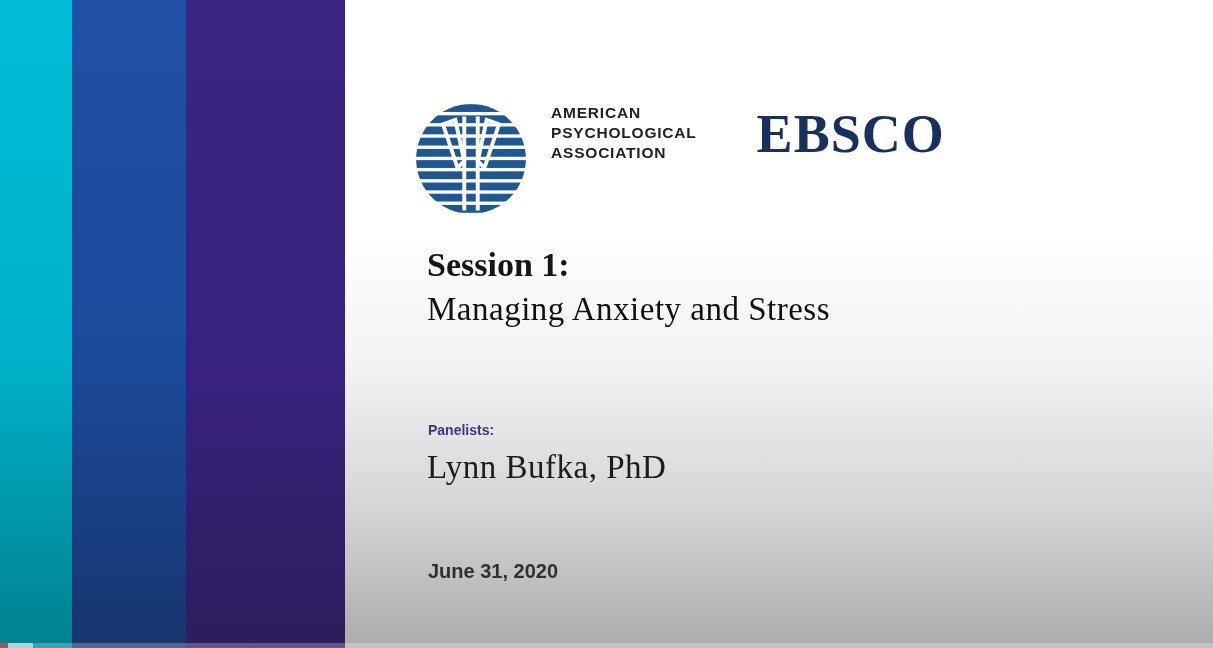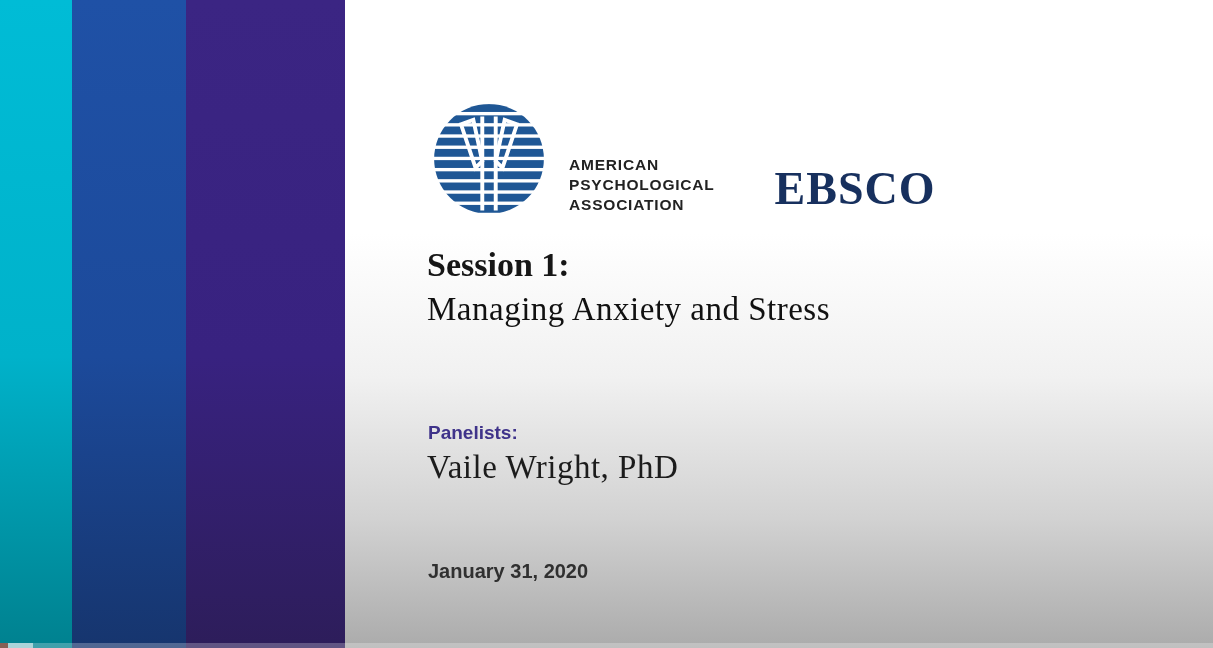--- a/index.html
+++ b/index.html
@@ -19,51 +19,51 @@
   .bar-purple { left:186px;width:159px; background:linear-gradient(180deg,#3b2583 0%,#382280 55%,#2d1d5a 100%); }
 
   
   .slide {
     position:absolute; left:345px; top:0; bottom:0; right:0;
     background:linear-gradient(180deg,#ffffff 0%,#ffffff 36%,#f1f1f1 58%,#d2d2d2 80%,#ababab 100%);
   }
 
   
   .logo-row {
-    position:absolute; left:88px; top:103px;
-    display:flex; align-items:flex-end;
+    position:absolute; left:70px; top:103px;
+    display:flex; align-items:flex-start;
   }
   .apa-mark { width:112px; height:112px; flex:0 0 auto; }
   .apa-text {
     margin-left:24px;
     font-weight:bold; font-size:15.5px; line-height:20px;
     letter-spacing:0.8px; color:#222222; white-space:nowrap;
   }
   .ebsco-wordmark {
     margin-left:60px;
     font-family:"Liberation Serif", serif; font-weight:700;
-    font-size:46px; letter-spacing:1px; color:#17305e;
+    font-size:54px; letter-spacing:1px; color:#17305e;
     white-space:nowrap;
   }
 
   
   .session-label {
     position:absolute; left:82px; top:246px;
     font-family:"Liberation Serif", serif;
     font-size:34px; color:#161616;font-weight:bold;
   }
   .slide-title {
     position:absolute; left:82px; top:284px;
     font-family:"Liberation Serif", serif;
     font-size:33px; line-height:50px; letter-spacing:0.5px;
     color:#111111; white-space:nowrap;
   }
   .panelists-label {
     position:absolute; left:83px; top:422px;
-    font-weight:bold; font-size:19px; color:#3f338a;
+    font-weight:bold; font-size:14px; color:#3f338a;
   }
   .panelist-names {
     position:absolute; left:82px; top:447px;
     font-family:"Liberation Serif", serif;
     font-size:33px; line-height:41px; letter-spacing:0.5px;
     color:#1c1c1c;
   }
   .date-label {
     position:absolute; left:83px; top:560px;
     font-weight:bold; font-size:20px; color:#303030;
@@ -134,24 +134,24 @@
       <div class="ebsco-wordmark">EBSCO</div>
     </div>
 
     <div class="session-label">Session 1:</div>
     <div class="slide-title">
       <div>Managing Anxiety and Stress</div>
     </div>
 
     <div class="panelists-label">Panelists:</div>
     <div class="panelist-names">
-      <div>Vaile Wright, PhD</div>
+      <div>Lynn Bufka, PhD</div>
     </div>
 
-    <div class="date-label">January 31, 2020</div>
+    <div class="date-label">June 31, 2020</div>
   </div>
 
   <div class="progress-track">
     <div class="progress-played"></div>
     <div class="progress-buffered"></div>
   </div>
 
 </div>
 
 </body></html>

